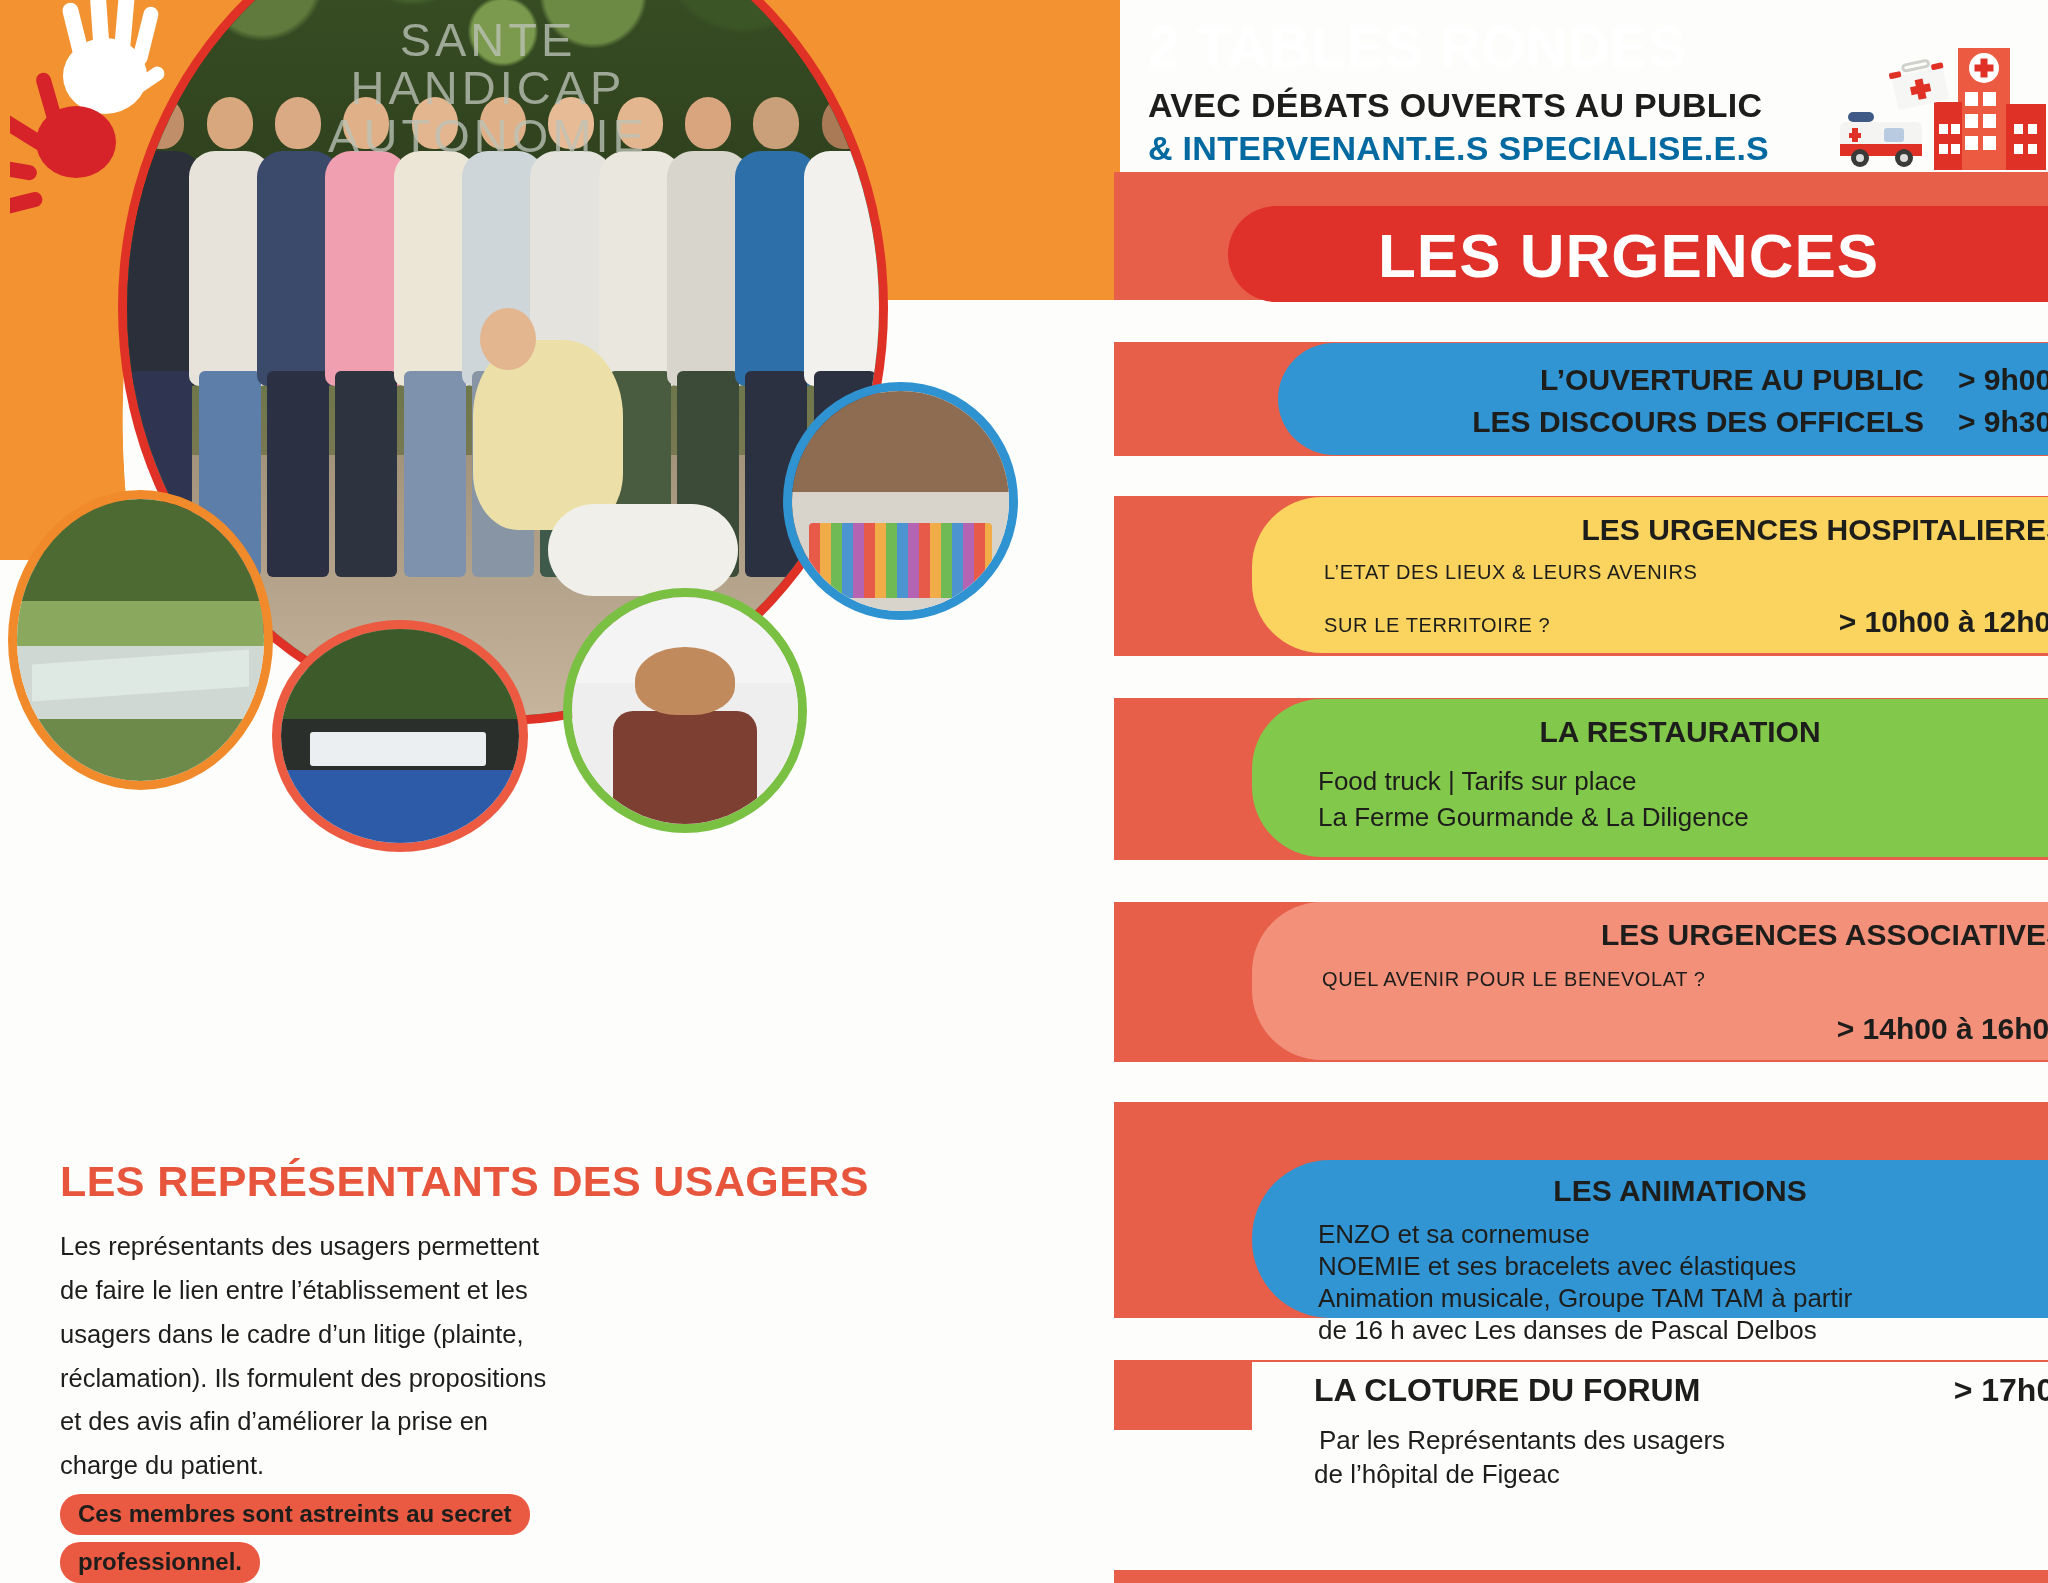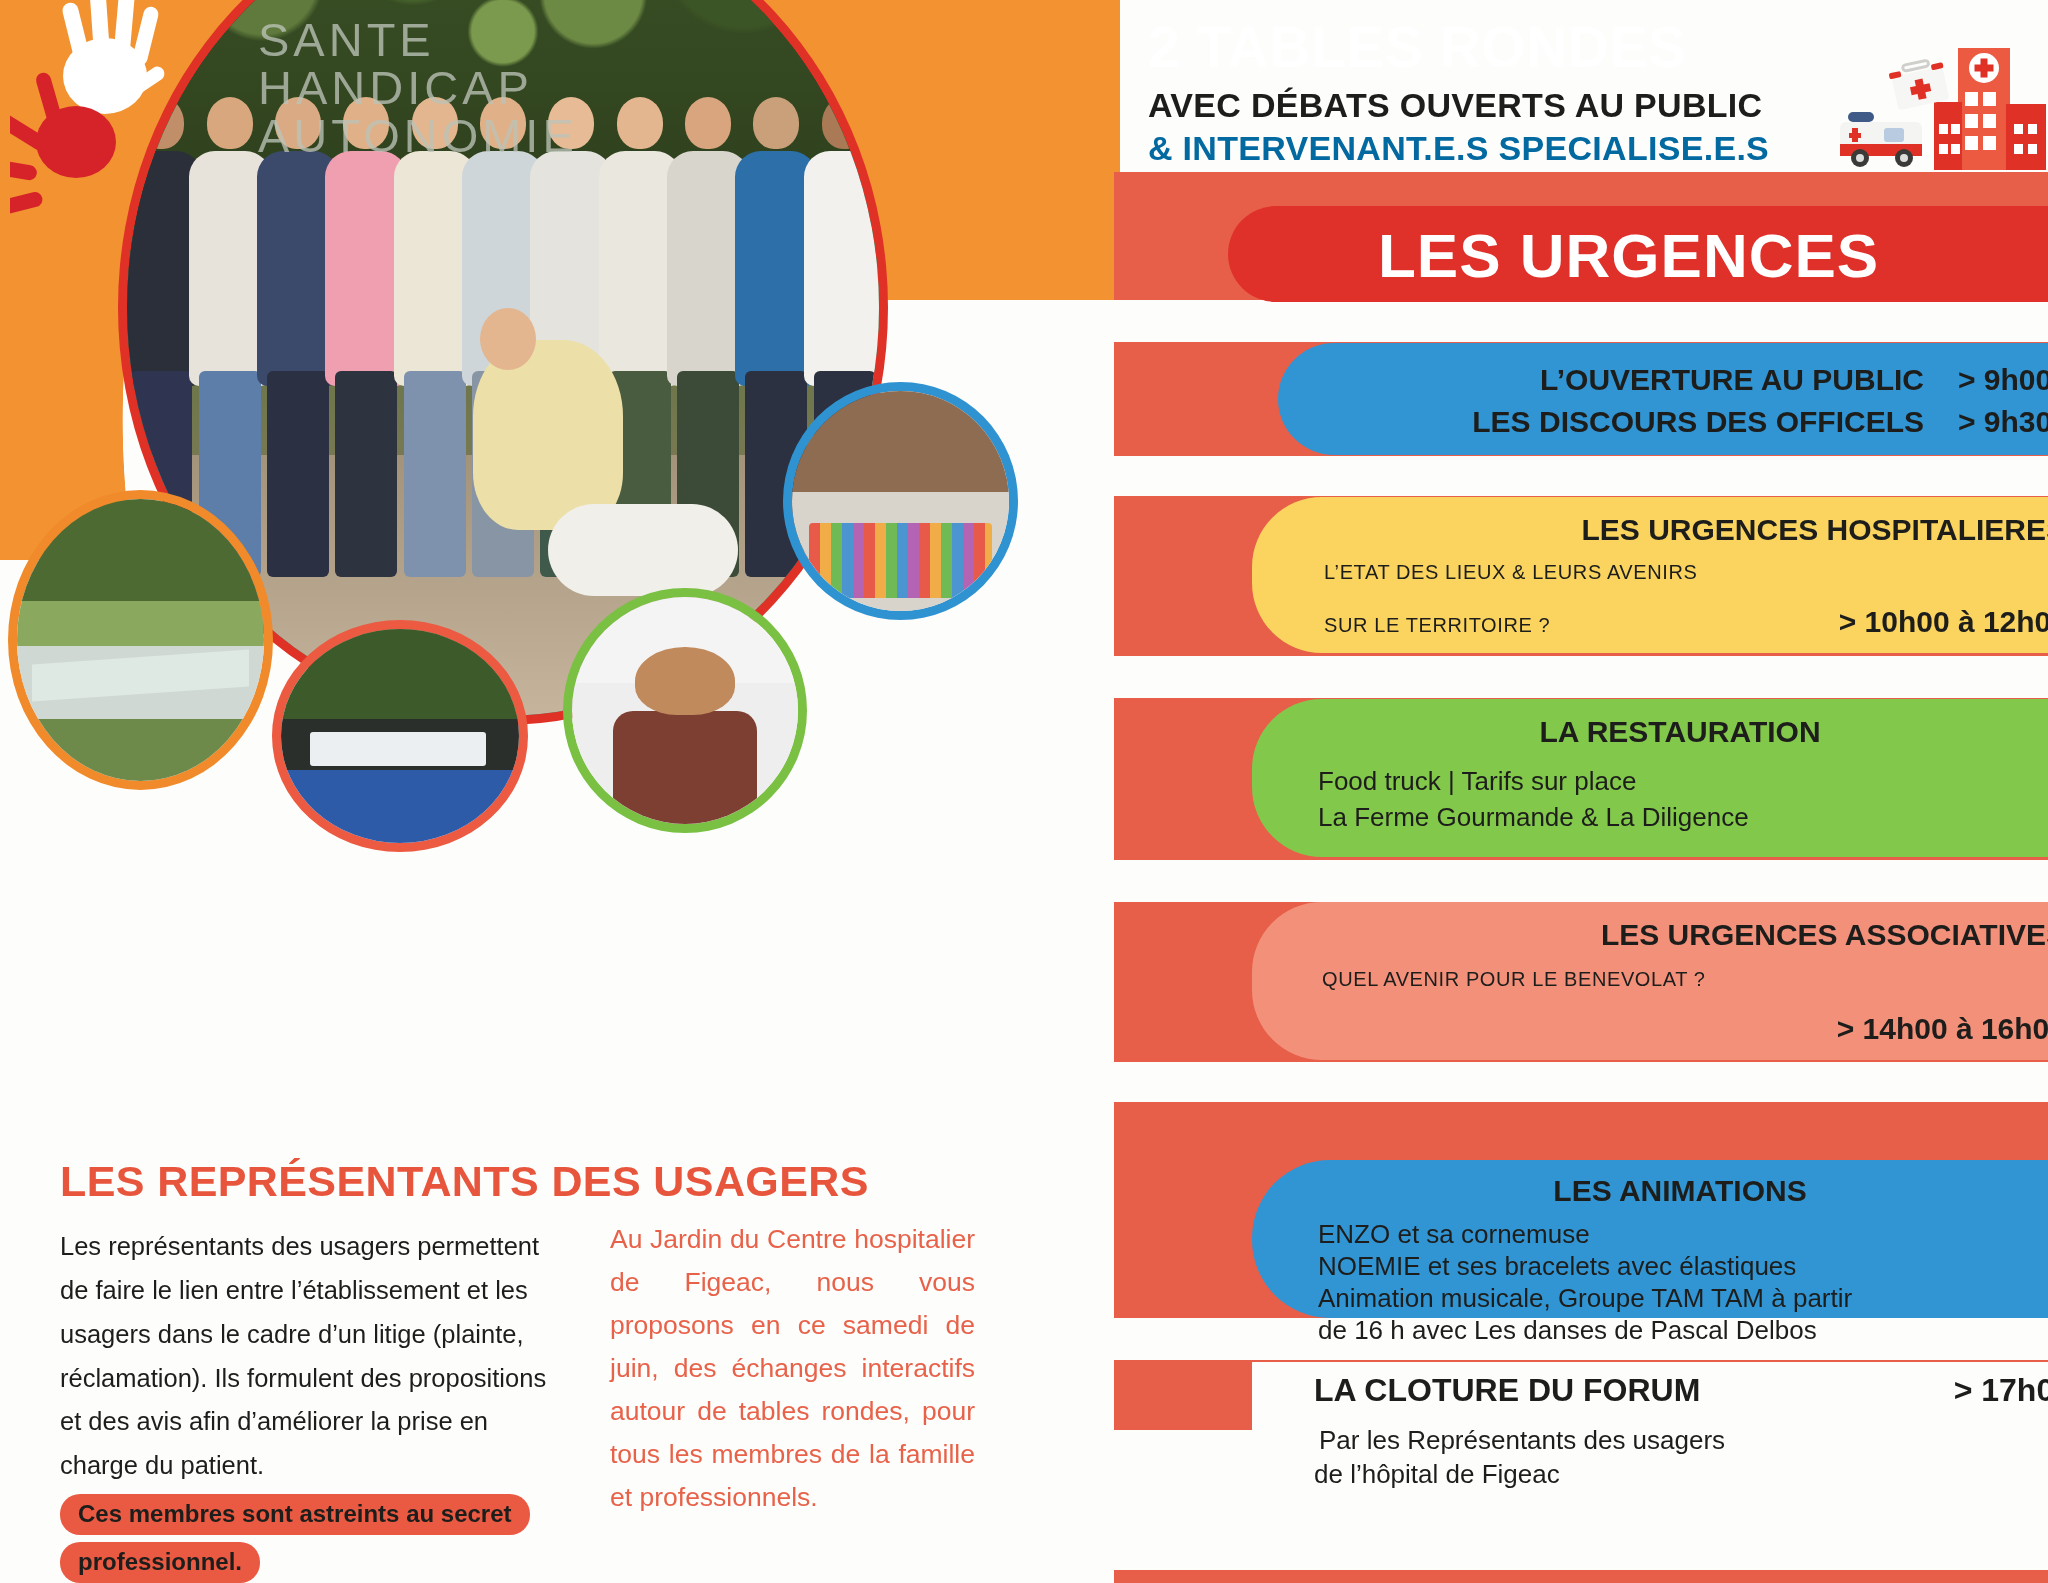--- a/index.html
+++ b/index.html
@@ -55,20 +55,21 @@
   .p-head{position:absolute;left:50%;top:2%;width:46px;height:52px;margin-left:-23px;border-radius:50% 50% 46% 46%;}
   .p-body{position:absolute;left:50%;top:13%;width:82px;height:48%;margin-left:-41px;border-radius:26px 26px 10px 10px;}
   .p-legs{position:absolute;left:50%;top:58%;width:62px;height:42%;margin-left:-31px;border-radius:6px;}
 
   .logo-hand{position:absolute;left:10px;top:-16px;width:210px;height:230px;}
 
   .overlay-title{
     position:absolute;left:258px;top:16px;width:460px;
     color:rgba(188,195,183,.78);
     font-size:47px;font-weight:400;line-height:1.02;letter-spacing:4px;
+    text-align:center;
     font-family:"Liberation Sans", sans-serif;
   }
 
   
   .circ{position:absolute;border-radius:50%;overflow:hidden;box-sizing:border-box;}
   .c-orange{left:8px;top:490px;width:265px;height:300px;border:9px solid #f08a2a;}
   .c-red{left:272px;top:620px;width:256px;height:232px;border:9px solid #ec5a42;}
   .c-green{left:563px;top:588px;width:244px;height:245px;border:9px solid #79c043;}
   .c-blue{left:783px;top:382px;width:235px;height:238px;border:9px solid #2f93d1;}
 
@@ -443,15 +444,14 @@
 
   <div class="rep-head">LES REPRÉSENTANTS DES USAGERS</div>
   <div class="rep-body">
     <span>Les représentants des usagers permettent de faire le lien entre l’établissement et les usagers dans le cadre d’un litige (plainte, réclamation). Ils formulent des propositions et des avis afin d’améliorer la prise en charge du patient.</span>
     <br>
     <span class="hl">Ces membres sont astreints au secret</span>
     <br>
     <span class="hl">professionnel.</span>
   </div>
 
-  <div class="mid-body">Au Jardin du Centre hospitalier de Figeac, nous vous proposons en ce samedi de juin, des échanges interactifs autour de tables rondes, pour tous les membres de la famille et professionnels.</div>
 
 </div>
 
 </body></html>

